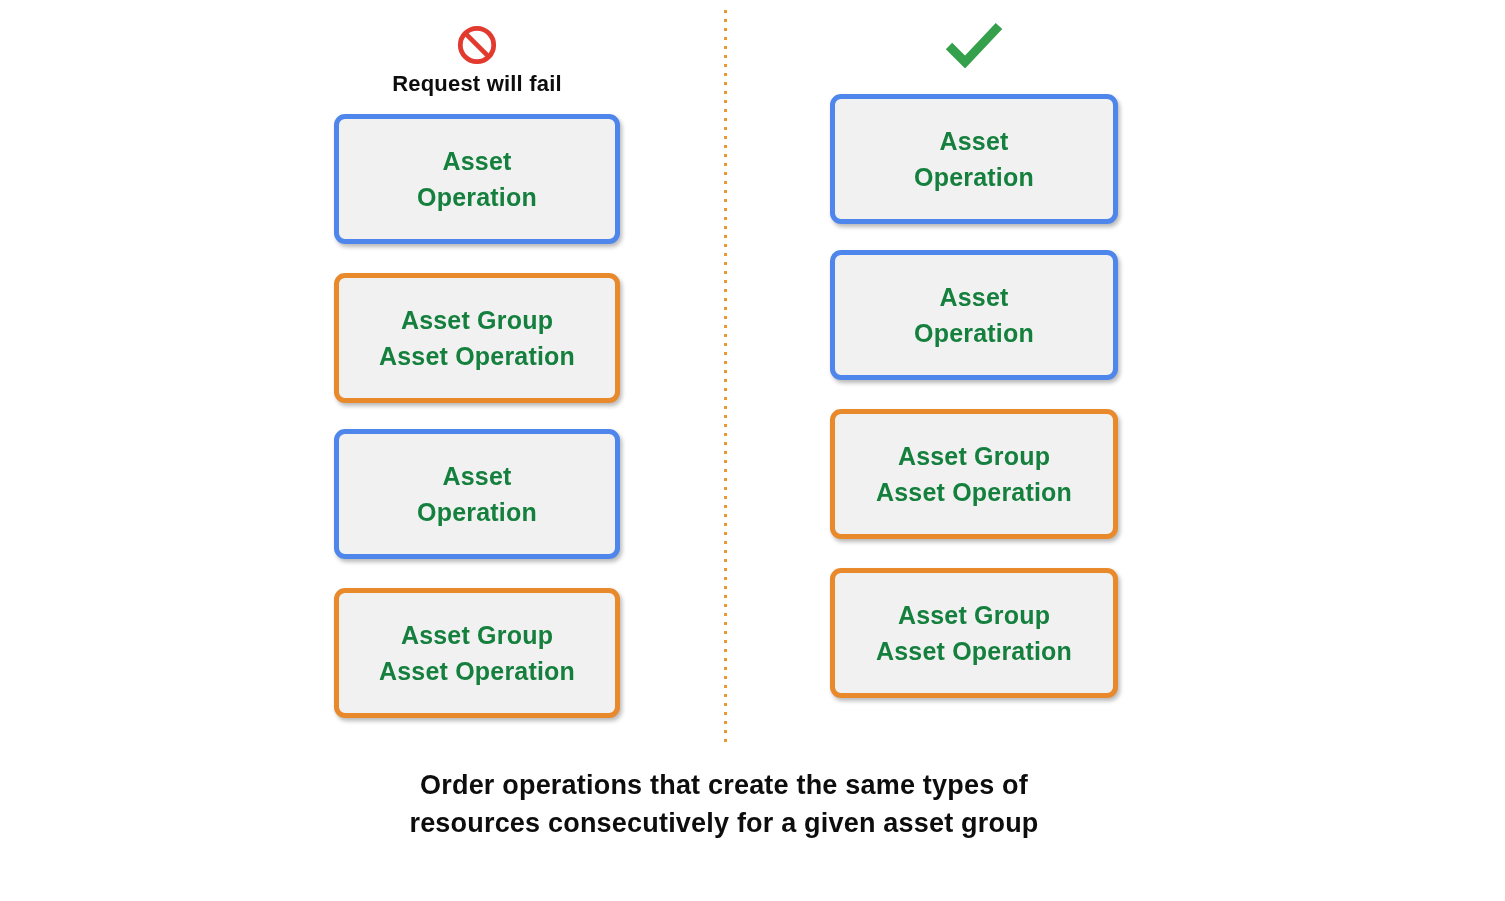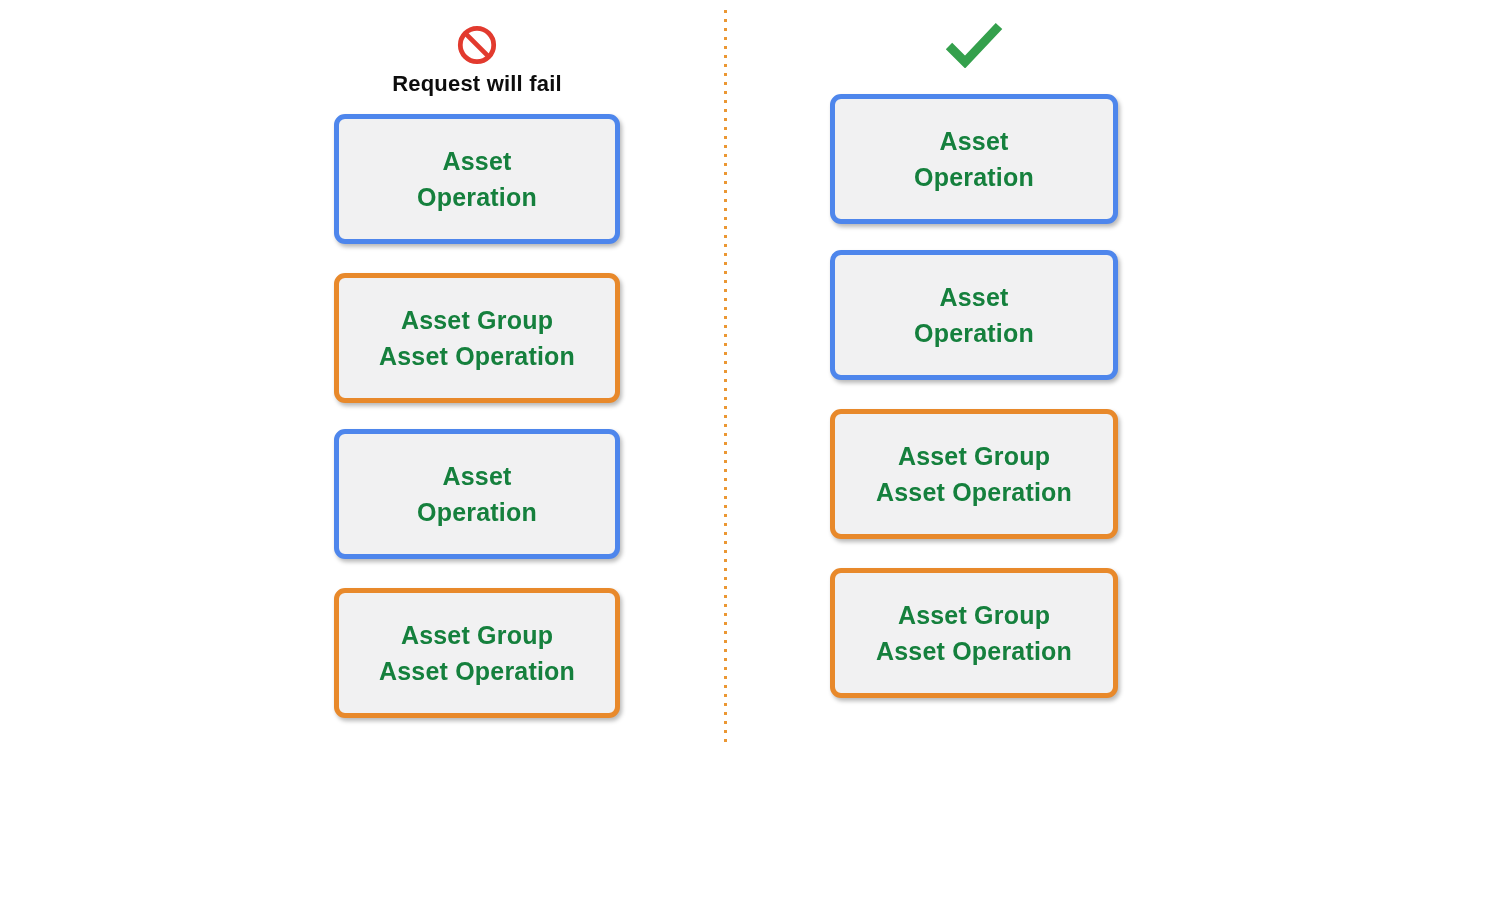--- a/index.html
+++ b/index.html
@@ -140,15 +140,17 @@
       <div>Asset Group</div>
       <div>Asset Operation</div>
     </div>
     <div class="box orange">
       <div>Asset Group</div>
       <div>Asset Operation</div>
     </div>
   </div>
 
   <div class="caption">
+    <div>Order operations that create the same types of</div>
+    <div>resources consecutively for a given asset group</div>
   </div>
 
 </div>
 
 </body></html>

